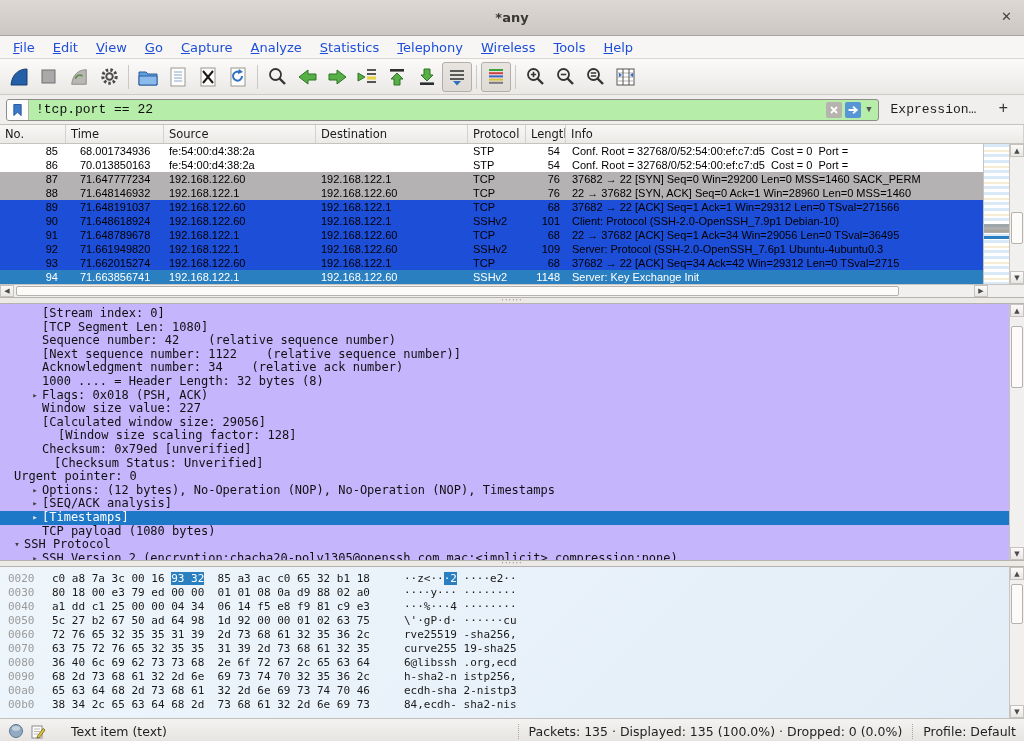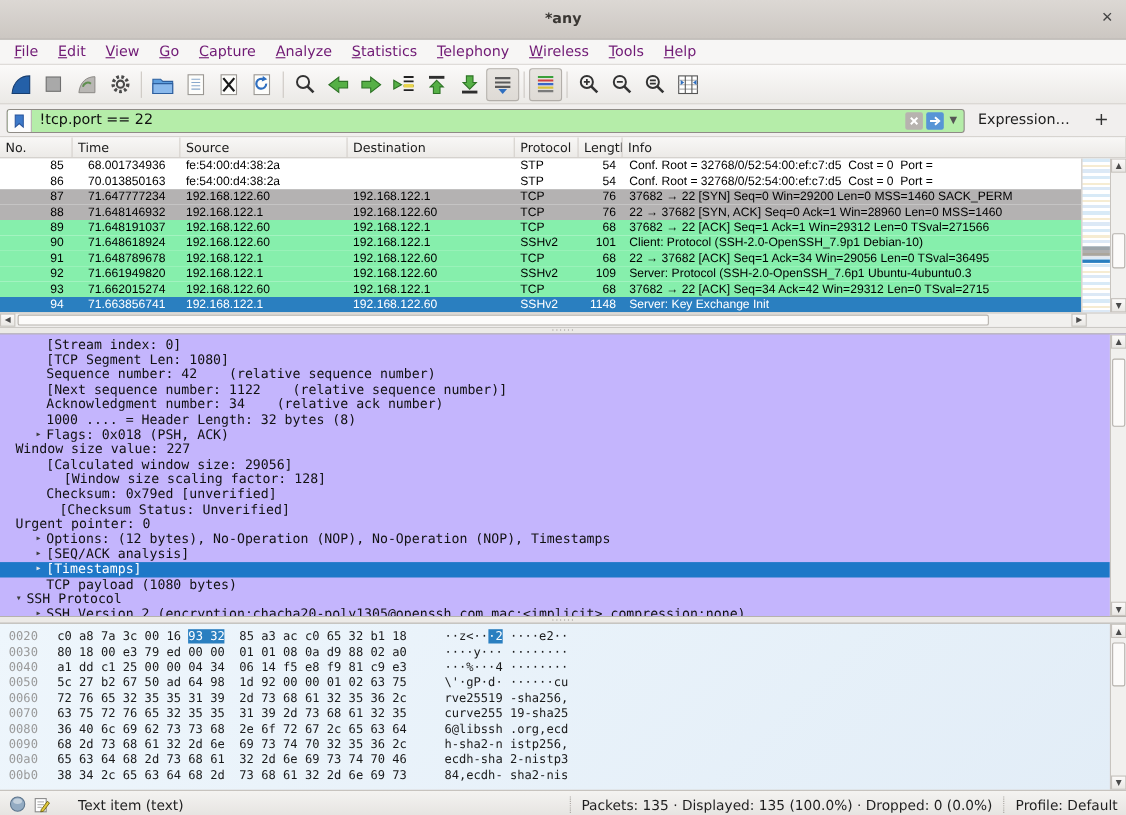--- a/index.html
+++ b/index.html
@@ -6,31 +6,31 @@
   body { width:1024px; height:741px; background:#d6d2ce; font-family:"DejaVu Sans",sans-serif; overflow:hidden; }
   .window { width:1024px; height:741px; display:flex; flex-direction:column; background:#f0efee; }
 
   
   .titlebar { height:36px; flex:0 0 36px; background:linear-gradient(#dcd8d4,#ccc7c2); border-bottom:1px solid #aaa49e; position:relative; display:flex; align-items:center; justify-content:center; }
   .titlebar .title { font-size:13px; font-weight:bold; color:#3a3733; }
   .titlebar .close { position:absolute; right:12px; top:9px; font-size:13px; color:#444; cursor:default; }
 
   
   .menubar { height:23px; flex:0 0 23px; background:#f7f6f5; border-bottom:1px solid #dad6d2; display:flex; align-items:center; padding-left:4px; }
-  .menu-item { font-size:13px; color:#701a75; padding:2px 9px; }
+  .menu-item { font-size:13px; color:#1d4ed8; padding:2px 9px; }
   .menu-item::first-letter { text-decoration:underline; }
 
   
   .toolbar { height:36px; flex:0 0 36px; background:linear-gradient(#fbfaf9,#ebe9e6); border-bottom:1px solid #cfcbc6; display:flex; align-items:center; padding:0 4px; }
   .tbtn { width:30px; height:30px; display:flex; align-items:center; justify-content:center; border-radius:3px; }
   .tbtn.pressed { border:1px solid #b2aea9; background:linear-gradient(#e8e5e1,#dedad5); }
   .tsep { width:1px; height:24px; background:#ccc8c3; margin:0 4px; flex:0 0 1px; }
 
   
-  .filterbar { height:30px; flex:0 0 30px; background:#f1efee; border-bottom:1px solid #c6c2bd; display:flex; align-items:center; padding:0 6px; gap:8px; }
+  .filterbar { height:30px; flex:0 0 30px; background:#f1efee; border-bottom:1px solid #c6c2bd; display:flex; align-items:center; padding:0 6px; gap:8px;font-family:Liberation Mono, monospace; }
   .filter-input { flex:1; height:22px; border:1px solid #8f8b86; border-radius:3px; background:#b5eda9; display:flex; align-items:center; overflow:hidden; }
   .bookmark-btn { width:22px; height:100%; background:#fcfcfc; border-right:1px solid #b5b1ac; display:flex; align-items:center; justify-content:center; }
   .filter-text { flex:1; font-size:13px; color:#101010; padding-left:7px; white-space:pre; }
   .mini-btn { width:16px; height:16px; border-radius:2px; display:flex; align-items:center; justify-content:center; margin-right:3px; flex:0 0 16px; }
   .clear-btn { background:#b7b3af; }
   .apply-btn { background:#5795d6; }
   .caret { font-size:9px; color:#555; margin:0 6px 0 2px; }
   .expression { font-size:13px; color:#1d1d1d; padding:0 4px; }
   .add-filter { font-size:16px; color:#333; padding:0 10px 2px 10px; }
 
@@ -43,21 +43,21 @@
   .prow { height:14px; display:flex; align-items:center; white-space:pre; }
   .prow span { overflow:hidden; flex-shrink:0; }
   .c0{width:66px;} .c1{width:98px;} .c2{width:152px;} .c3{width:152px;} .c4{width:58px;} .c5{width:40px;} .c6{flex:1;width:auto;}
   .prow .c0{text-align:right; padding-right:8px;}
   .prow .c1{padding-left:14px;}
   .prow .c2,.prow .c3,.prow .c4{padding-left:5px;}
   .prow .c5{text-align:right; padding-right:6px;}
   .prow .c6{padding-left:6px; flex-shrink:1;}
   .prow.stp { background:#ffffff; color:#000; }
   .prow.gray { background:#b4b2b2; color:#000; }
-  .prow.tcp { background:#86efac; color:#000; }
+  .prow.tcp { background:#1d4ed8; color:#000; }
   .prow.selected { background:#2a7fc0; color:#fff; }
 
   .minimap { flex:0 0 26px; border-left:1px solid #c8c4bf; position:relative;
     background:repeating-linear-gradient(180deg,#d8eaf7 0 3px,#ffffff 3px 6px,#f6ecd2 6px 8px,#ffffff 8px 10px,#dce9f6 10px 13px,#ffffff 13px 16px); }
   .minimap .mm-thumb { position:absolute; left:0; right:0; top:57%; height:9px; background:rgba(110,110,110,.55); }
   .minimap .mm-marker { position:absolute; left:0; right:0; top:66%; height:3px; background:#2a7fc0; }
 
   .vscroll { flex:0 0 15px; background:#f1f0ee; border-left:1px solid #c8c4bf; display:flex; flex-direction:column; }
   .vs-btn { height:13px; flex:0 0 13px; display:flex; align-items:center; justify-content:center; font-size:7px; color:#4a4a4a; background:linear-gradient(#fbfaf9,#e9e7e4); border:1px solid #c6c2bd; }
   .vs-track { flex:1; position:relative; }
@@ -373,21 +373,21 @@
 
   <div class="details">
     <div class="detail-lines" id="detail-lines">
         <div class="dline" style="padding-left: 28px;"><span class="arrow"></span><span>[Stream index: 0]</span></div>
         <div class="dline" style="padding-left: 28px;"><span class="arrow"></span><span>[TCP Segment Len: 1080]</span></div>
         <div class="dline" style="padding-left: 28px;"><span class="arrow"></span><span>Sequence number: 42    (relative sequence number)</span></div>
         <div class="dline" style="padding-left: 28px;"><span class="arrow"></span><span>[Next sequence number: 1122    (relative sequence number)]</span></div>
         <div class="dline" style="padding-left: 28px;"><span class="arrow"></span><span>Acknowledgment number: 34    (relative ack number)</span></div>
         <div class="dline" style="padding-left: 28px;"><span class="arrow"></span><span>1000 .... = Header Length: 32 bytes (8)</span></div>
         <div class="dline" style="padding-left: 28px;"><span class="arrow">▸</span><span>Flags: 0x018 (PSH, ACK)</span></div>
-        <div class="dline" style=""><span class="arrow"></span><span>Window size value: 227</span></div>
+        <div class="dline" style="padding-left: 28px;"><span class="arrow"></span><span>Window size value: 227</span></div>
         <div class="dline" style="padding-left: 28px;"><span class="arrow"></span><span>[Calculated window size: 29056]</span></div>
         <div class="dline" style="padding-left: 44px;"><span class="arrow"></span><span>[Window size scaling factor: 128]</span></div>
         <div class="dline" style="padding-left: 28px;"><span class="arrow"></span><span>Checksum: 0x79ed [unverified]</span></div>
         <div class="dline" style="padding-left: 40px;"><span class="arrow"></span><span>[Checksum Status: Unverified]</span></div>
         <div class="dline" style=""><span class="arrow"></span><span>Urgent pointer: 0</span></div>
         <div class="dline" style="padding-left: 28px;"><span class="arrow">▸</span><span>Options: (12 bytes), No-Operation (NOP), No-Operation (NOP), Timestamps</span></div>
         <div class="dline" style="padding-left: 28px;"><span class="arrow">▸</span><span>[SEQ/ACK analysis]</span></div>
         <div class="dline selected" style="padding-left: 28px;"><span class="arrow">▸</span><span>[Timestamps]</span></div>
         <div class="dline" style="padding-left: 28px;"><span class="arrow"></span><span>TCP payload (1080 bytes)</span></div>
         <div class="dline" style="padding-left: 10px;"><span class="arrow">▾</span><span>SSH Protocol</span></div>

